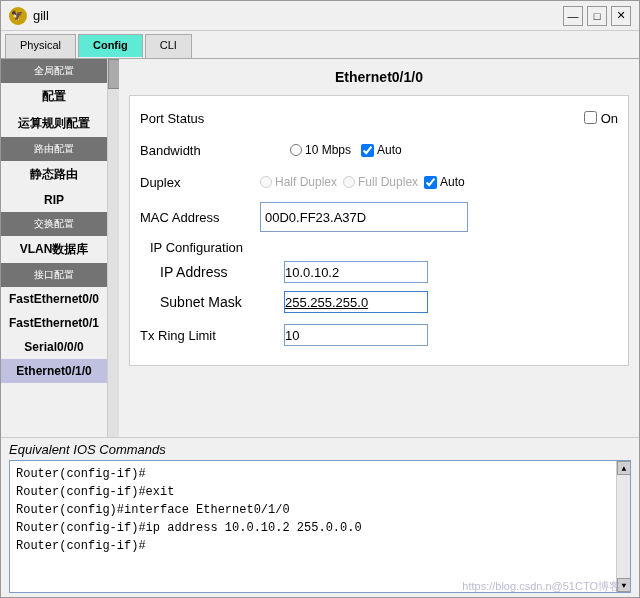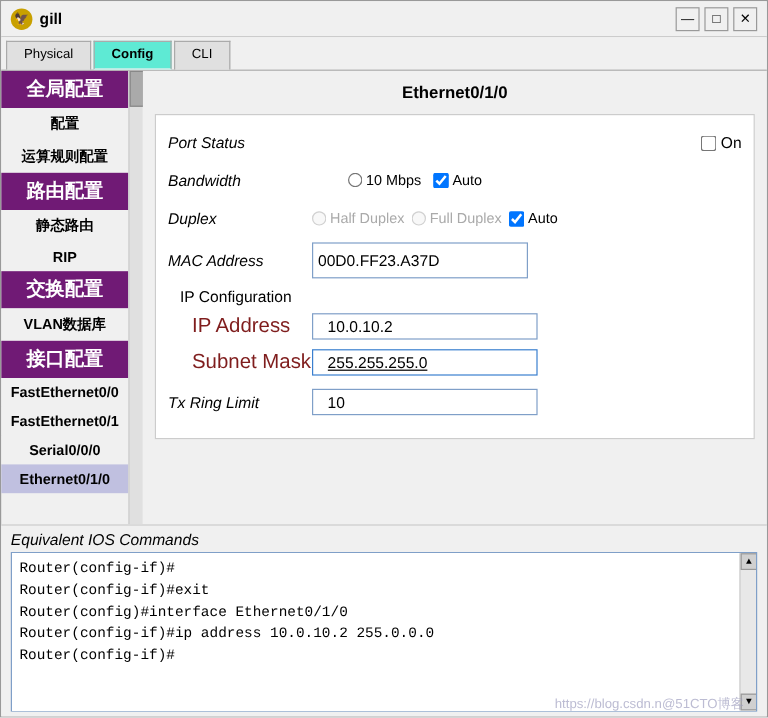--- a/index.html
+++ b/index.html
@@ -39,21 +39,21 @@
       background: #c8a000;
       border-radius: 50%;
       display: flex;
       align-items: center;
       justify-content: center;
       font-size: 10px;
       color: #fff;
     }
     .title-text {
       font-size: 13px;
-      font-weight: bold;
+      font-weight: normal;
     }
     .title-bar-right {
       display: flex;
       gap: 4px;
     }
     .win-btn {
       width: 20px;
       height: 20px;
       border: 1px solid #999;
       background: #f0f0f0;
@@ -94,24 +94,24 @@
     .sidebar-item {
       padding: 5px 8px;
       text-align: center;
       cursor: pointer;
       font-size: 12px;
       color: #000;
       border-bottom: none;
       font-weight: bold;
     }
     .sidebar-item.category {
-      background: #701a75;
+      background: #737373;
       color: #fff;
-      font-weight: bold;
-      font-size: 16px;
+      font-weight: normal;
+      font-size: 10px;
     }
     .sidebar-item.normal {
       background: #f0f0f0;
     }
     .sidebar-item.selected {
       background: #c0c0e0;
     }
     .sidebar-scrollbar {
       position: absolute;
       right: 0;
@@ -152,21 +152,20 @@
       display: flex;
       align-items: center;
       margin-bottom: 8px;
       min-height: 24px;
     }
     .form-label {
       width: 120px;
       font-size: 13px;
       color: #000;
       flex-shrink: 0;
-      font-style: italic;
     }
     .form-controls {
       display: flex;
       align-items: center;
       gap: 6px;
       flex: 1;
     }
     .radio-group {
       display: flex;
       align-items: center;
@@ -181,53 +180,54 @@
     input[type="checkbox"] {
       width: 13px;
       height: 13px;
     }
     input[type="radio"] {
       width: 12px;
       height: 12px;
     }
     .text-input {
       border: 1px solid #7f9fc8;
-      padding: 2px 12px;
+      padding: 2px 0;
       font-size: 13px;
       background: #fff;
-      width: 188px;
+      width: 144px;
       height: 22px;
+      margin-left: 24px;
     }
     .mac-input {
       border: 1px solid #7f9fc8;
       padding: 14px 4px;
       font-size: 13px;
       background: #fff;
-      width: 180px;
+      width: 208px;
       height: 22px;
     }
     .ip-config-section {
       margin-top: 6px;
     }
     .ip-config-label {
       font-size: 13px;
       color: #000;
       margin-bottom: 6px;
       margin-left: 10px;
     }
     .ip-form-row {
       display: flex;
       align-items: center;
       margin-bottom: 8px;
       margin-left: 20px;
     }
     .ip-form-label {
       width: 100px;
-      font-size: 17px;
-      color: #7f1d1d;
+      font-size: 14px;
+      color: #000000;
     }
     .tx-row {
       display: flex;
       align-items: center;
       margin-top: 10px;
     }
     .bottom-area {
       height: 160px;
       background: #f0f0f0;
       border-top: 1px solid #ccc;
@@ -374,21 +374,21 @@
     </div>
 
     <div class="content-area">
       <div class="interface-title">Ethernet0/1/0</div>
 
       <div class="form-section">
 
         <div class="form-row">
           <span class="form-label">Port Status</span>
           <div class="form-controls">
-            <div style="margin-left:auto; display:flex; align-items:flex-end; gap:4px;">
+            <div style="margin-left:auto; display:flex; align-items:flex-start; gap:4px;">
               <input type="checkbox" style="">
               <span>On</span>
             </div>
           </div>
         </div>
 
         <div class="form-row">
           <span class="form-label">Bandwidth</span>
           <div class="form-controls">
             <div class="radio-group" style="margin-left:30px;justify-content:flex-end;">

